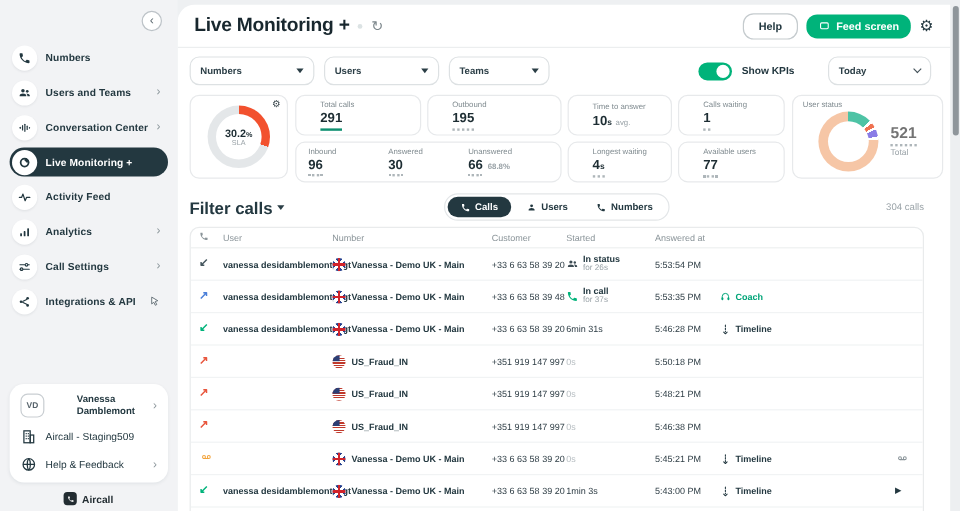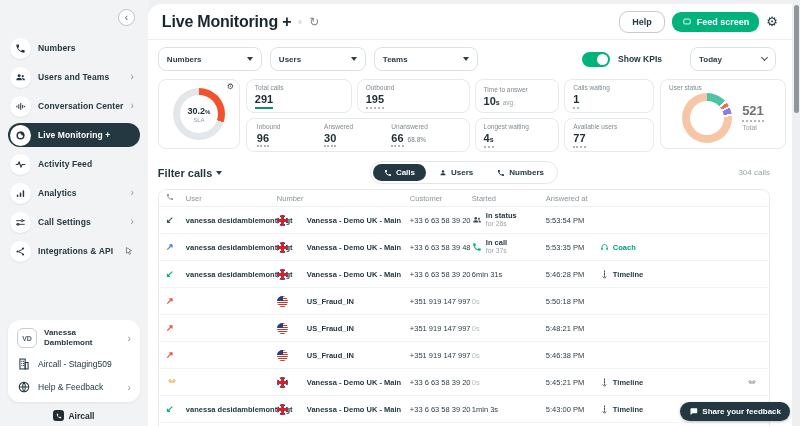--- a/index.html
+++ b/index.html
@@ -19,21 +19,21 @@
   .nav-item .lbl { font-size:8.5px; font-weight:700; flex:1; white-space:nowrap; letter-spacing:.1px; }
   .nav-item .chev { color:#8d979c; font-size:10px; line-height:1; }
   .nav-item.active { background:#233840; color:#fff; }
   .cursor-ic { width:11px; height:11px; color:#55626a; }
   .profile-card { position:absolute; left:8px; right:8px; bottom:24px; background:#fff; border-radius:12px; padding:8px 9px;
     box-shadow:0 1px 3px rgba(20,40,50,.07); display:flex; flex-direction:column; gap:9px; }
   .pc-row { display:flex; align-items:center; gap:7px; color:#233840; cursor:pointer; }
   .avatar { width:20px; height:20px; border-radius:6px; border:1px solid #c9ced2; font-size:7px; font-weight:700; color:#55626a;
     display:flex; align-items:center; justify-content:center; flex:0 0 20px; background:#fff; }
   .pc-ic { width:14px; height:14px; color:#233840; flex:0 0 14px; }
-  .pc-name { font-size:8px; font-weight:700; line-height:1.25; flex:1; }
+  .pc-name { font-size:8px; font-weight:700; line-height:1.25; flex:1;margin-left:20px; }
   .pc-label { font-size:8.5px; font-weight:400; flex:1; }
   .pc-chev { color:#8d979c; font-size:10px; }
   .brand-row { position:absolute; bottom:5px; left:0; right:0; display:flex; justify-content:center; align-items:center; gap:4px; }
   .brand-logo { width:11px; height:11px; background:#222c31; border-radius:3px; display:flex; align-items:center; justify-content:center; }
   .brand-logo svg { width:6px; height:6px; color:#fff; }
   .brand-name { font-size:8.5px; font-weight:700; color:#222c31; }
 
   
   .main { flex:1; margin:4px 8px 0 0; background:#fff; border-radius:14px 0 0 0; overflow:hidden; }
   .titlebar { display:flex; align-items:center; height:36px; padding:0 14px; border-bottom:1px solid #eceeef; gap:7px; }
@@ -44,21 +44,21 @@
   .btn-help { border:1px solid #c5cbce; background:#fff; border-radius:9px; font-size:9px; font-weight:700; color:#233840;
     padding:5px 12px; cursor:pointer; font-family:inherit; }
   .btn-fullscreen { border:none; background:#00b37a; color:#fff; border-radius:9px; font-size:9px; font-weight:700;
     padding:5px 10px; display:flex; align-items:center; gap:5px; cursor:pointer; font-family:inherit; }
   .btn-fullscreen svg { width:10px; height:9px; }
   .gear-top { color:#233840; font-size:13px; cursor:pointer; line-height:1; }
 
   .filterbar { display:flex; align-items:center; padding:7px 16px 6px 10px; gap:8px; }
   .dd { display:flex; align-items:center; justify-content:space-between; border:1px solid #dde1e3; border-radius:8px; height:24px;
     padding:0 8px; font-size:8px; font-weight:700; color:#2b3e46; cursor:pointer; background:#fff; }
-  .dd.w1 { width:104px; } .dd.w2 { width:96px; } .dd.w3 { width:104px; } .dd.period { width:86px; }
+  .dd.w1 { width:104px; } .dd.w2 { width:96px; } .dd.w3 { width:84px; } .dd.period { width:86px; }
   .caret-down { width:0; height:0; border-left:3px solid transparent; border-right:3px solid transparent; border-top:4px solid #2b3e46; }
   .chev-down { width:5px; height:5px; border-right:1.4px solid #45535a; border-bottom:1.4px solid #45535a; transform:rotate(45deg); margin-top:-3px; }
   .toggle { width:28px; height:15px; border-radius:8px; background:#00b37a; position:relative; cursor:pointer; flex:0 0 28px; }
   .toggle::after { content:""; position:absolute; right:2px; top:2px; width:11px; height:11px; border-radius:50%; background:#fff; }
   .showkpis-label { font-size:8.5px; color:#233840; font-weight:700; margin-right:20px; }
 
   
   .kpis { display:flex; gap:6px; padding:2px 6px 8px 10px; height:80px; }
   .card { background:#fff; border:1px solid #e7e9eb; border-radius:8px; }
   .sla-card { flex:0 0 82px; position:relative; display:flex; align-items:center; justify-content:center; }
@@ -66,57 +66,57 @@
   .donut { border-radius:50%; position:relative; }
   .donut::after { content:""; position:absolute; background:#fff; border-radius:50%; }
   .sla-donut { width:52px; height:52px; background:conic-gradient(#f2512e 0deg 109deg, #e4e7e9 109deg 360deg); }
   .sla-donut::after { inset:7px; }
   .sla-center { position:absolute; inset:0; display:flex; flex-direction:column; align-items:center; justify-content:center; z-index:1; }
   .sla-value { font-size:9px; font-weight:800; color:#1d2d33; }
   .sla-unit { font-size:6px; }
   .sla-label { font-size:6px; color:#98a1a6; margin-top:1px; }
   .kpi-grid { flex:1; display:grid; grid-template-columns:1.05fr 1.12fr .84fr .89fr; grid-template-rows:1fr 1fr; gap:5px;
     grid-template-areas:"a b c d" "e e f g"; }
-  .kcard { padding:4px 8px 3px; display:flex; flex-direction:column; justify-content:center; gap:2px; }
+  .kcard { padding:4px 20px 3px; display:flex; flex-direction:column; justify-content:center; gap:2px; }
   .ka{grid-area:a}.kb{grid-area:b}.kc{grid-area:c}.kd{grid-area:d}.ke{grid-area:e}.kf{grid-area:f}.kg{grid-area:g}
   .klabel { font-size:6.5px; color:#7f8a8f; white-space:nowrap; }
   .kvalue { font-size:11px; font-weight:800; color:#1d2d33; line-height:1.15; }
   .u-solid { display:inline-block; border-bottom:2px solid #0d8f70; padding-bottom:1px; }
   .u-dot { display:inline-block; border-bottom:2px dotted #aeb6ba; padding-bottom:1px; }
   .kunit { font-size:7px; font-weight:800; }
   .ksuffix { font-size:6.5px; color:#98a1a6; font-weight:400; margin-left:3px; }
   .krate { font-size:6.5px; color:#98a1a6; font-weight:700; margin-left:4px; }
   .wide-card { display:flex; align-items:center; padding:4px 10px; }
   .stat { flex:1; display:flex; flex-direction:column; gap:2px; }
   .us-card { flex:0 0 126px; padding:4px 8px; display:flex; flex-direction:column; }
   .us-body { display:flex; align-items:center; justify-content:center; gap:10px; flex:1; }
   .us-donut { width:50px; height:50px;
     background:conic-gradient(#4ec3a5 0deg 46deg,#fff 46deg 52deg,#ef7150 52deg 61deg,#fff 61deg 66deg,#8a7ce6 66deg 80deg,#fff 80deg 86deg,#f6c6a6 86deg 360deg); }
   .us-donut::after { inset:8px; }
   .us-total { font-size:13px; font-weight:800; color:#737373; border-bottom:2px dotted #aeb6ba; padding-bottom:1px; line-height:1.15; }
   .us-total-label { font-size:7px; color:#98a1a6; margin-top:2px; }
 
   
   .listbar { display:flex; align-items:center; padding:4px 22px 5px 10px; }
-  .filter-calls { display:flex; align-items:center; gap:4px; font-size:11px; font-weight:700; color:#233840; width:120px; cursor:pointer; }
+  .filter-calls { display:flex; align-items:center; gap:4px; font-size:14px; font-weight:700; color:#233840; width:120px; cursor:pointer; }
   .tabs-wrap { flex:1; display:flex; justify-content:center; }
   .tabs { display:flex; align-items:center; background:#fff; border:1px solid #e3e6e8; border-radius:14px; padding:2px; gap:2px; }
   .tab { display:flex; align-items:center; gap:4px; font-size:8px; font-weight:700; color:#233840; padding:4px 11px; border-radius:11px; cursor:pointer; }
   .tab.active { background:#233840; color:#fff; }
   .tab svg { width:8px; height:8px; }
   .count { font-size:8px; color:#9aa3a8; width:120px; text-align:right; }
 
   
   .table-wrap { margin:0 22px 0 10px; border:1px solid #e9ebec; border-radius:8px 8px 0 0; background:#fff; overflow:hidden; }
   .thead, .trow { display:grid; grid-template-columns:20px 91px 133px 62px 74px 54px 146px auto; align-items:center; padding-left:7px; }
   .thead { height:17px; color:#8a9499; font-size:7.5px; border-bottom:1px solid #eef0f1; }
   .thead svg { width:8px; height:8px; color:#8a9499; }
   .trow { height:27px; border-bottom:1px solid #f1f3f4; font-size:7.5px; color:#2d3c44; cursor:pointer; }
   .c-user { font-weight:700; color:#233840; white-space:nowrap; }
-  .c-number { display:flex; align-items:center; gap:19px; font-weight:700; color:#233840; white-space:nowrap; }
+  .c-number { display:flex; align-items:center; gap:5px; font-weight:700; color:#233840; white-space:nowrap; }
   .c-customer { white-space:nowrap; }
   .c-status.gray, .st-gray { color:#b6bdc1; }
   .st-wrap { display:flex; align-items:center; gap:4px; }
   .st-ic { width:10px; height:10px; flex:0 0 10px; }
   .ic-dark { color:#3c4b53; } .ic-green { color:#00b37a; }
   .st-lines { display:flex; flex-direction:column; line-height:1.15; }
   .st-main { font-weight:700; color:#233840; }
   .st-sub { font-size:6.8px; color:#9aa3a8; }
   .c-action { display:flex; align-items:center; gap:4px; font-weight:700; }
   .c-action svg { width:9px; height:9px; }
@@ -673,19 +673,13 @@
         <span class="c-action"></span>
           <span class="c-extra"></span>
       </div>
     </div>
   </main>
 
   <div class="scrollbar">
     <div class="scroll-thumb"></div>
   </div>
 
-  <button class="feedback-btn">
-    <svg>
-        <use href="#i-bubble"></use>
-      </svg>
-    <span>Share your feedback</span>
-  </button>
 </div>
 
 </body></html>

